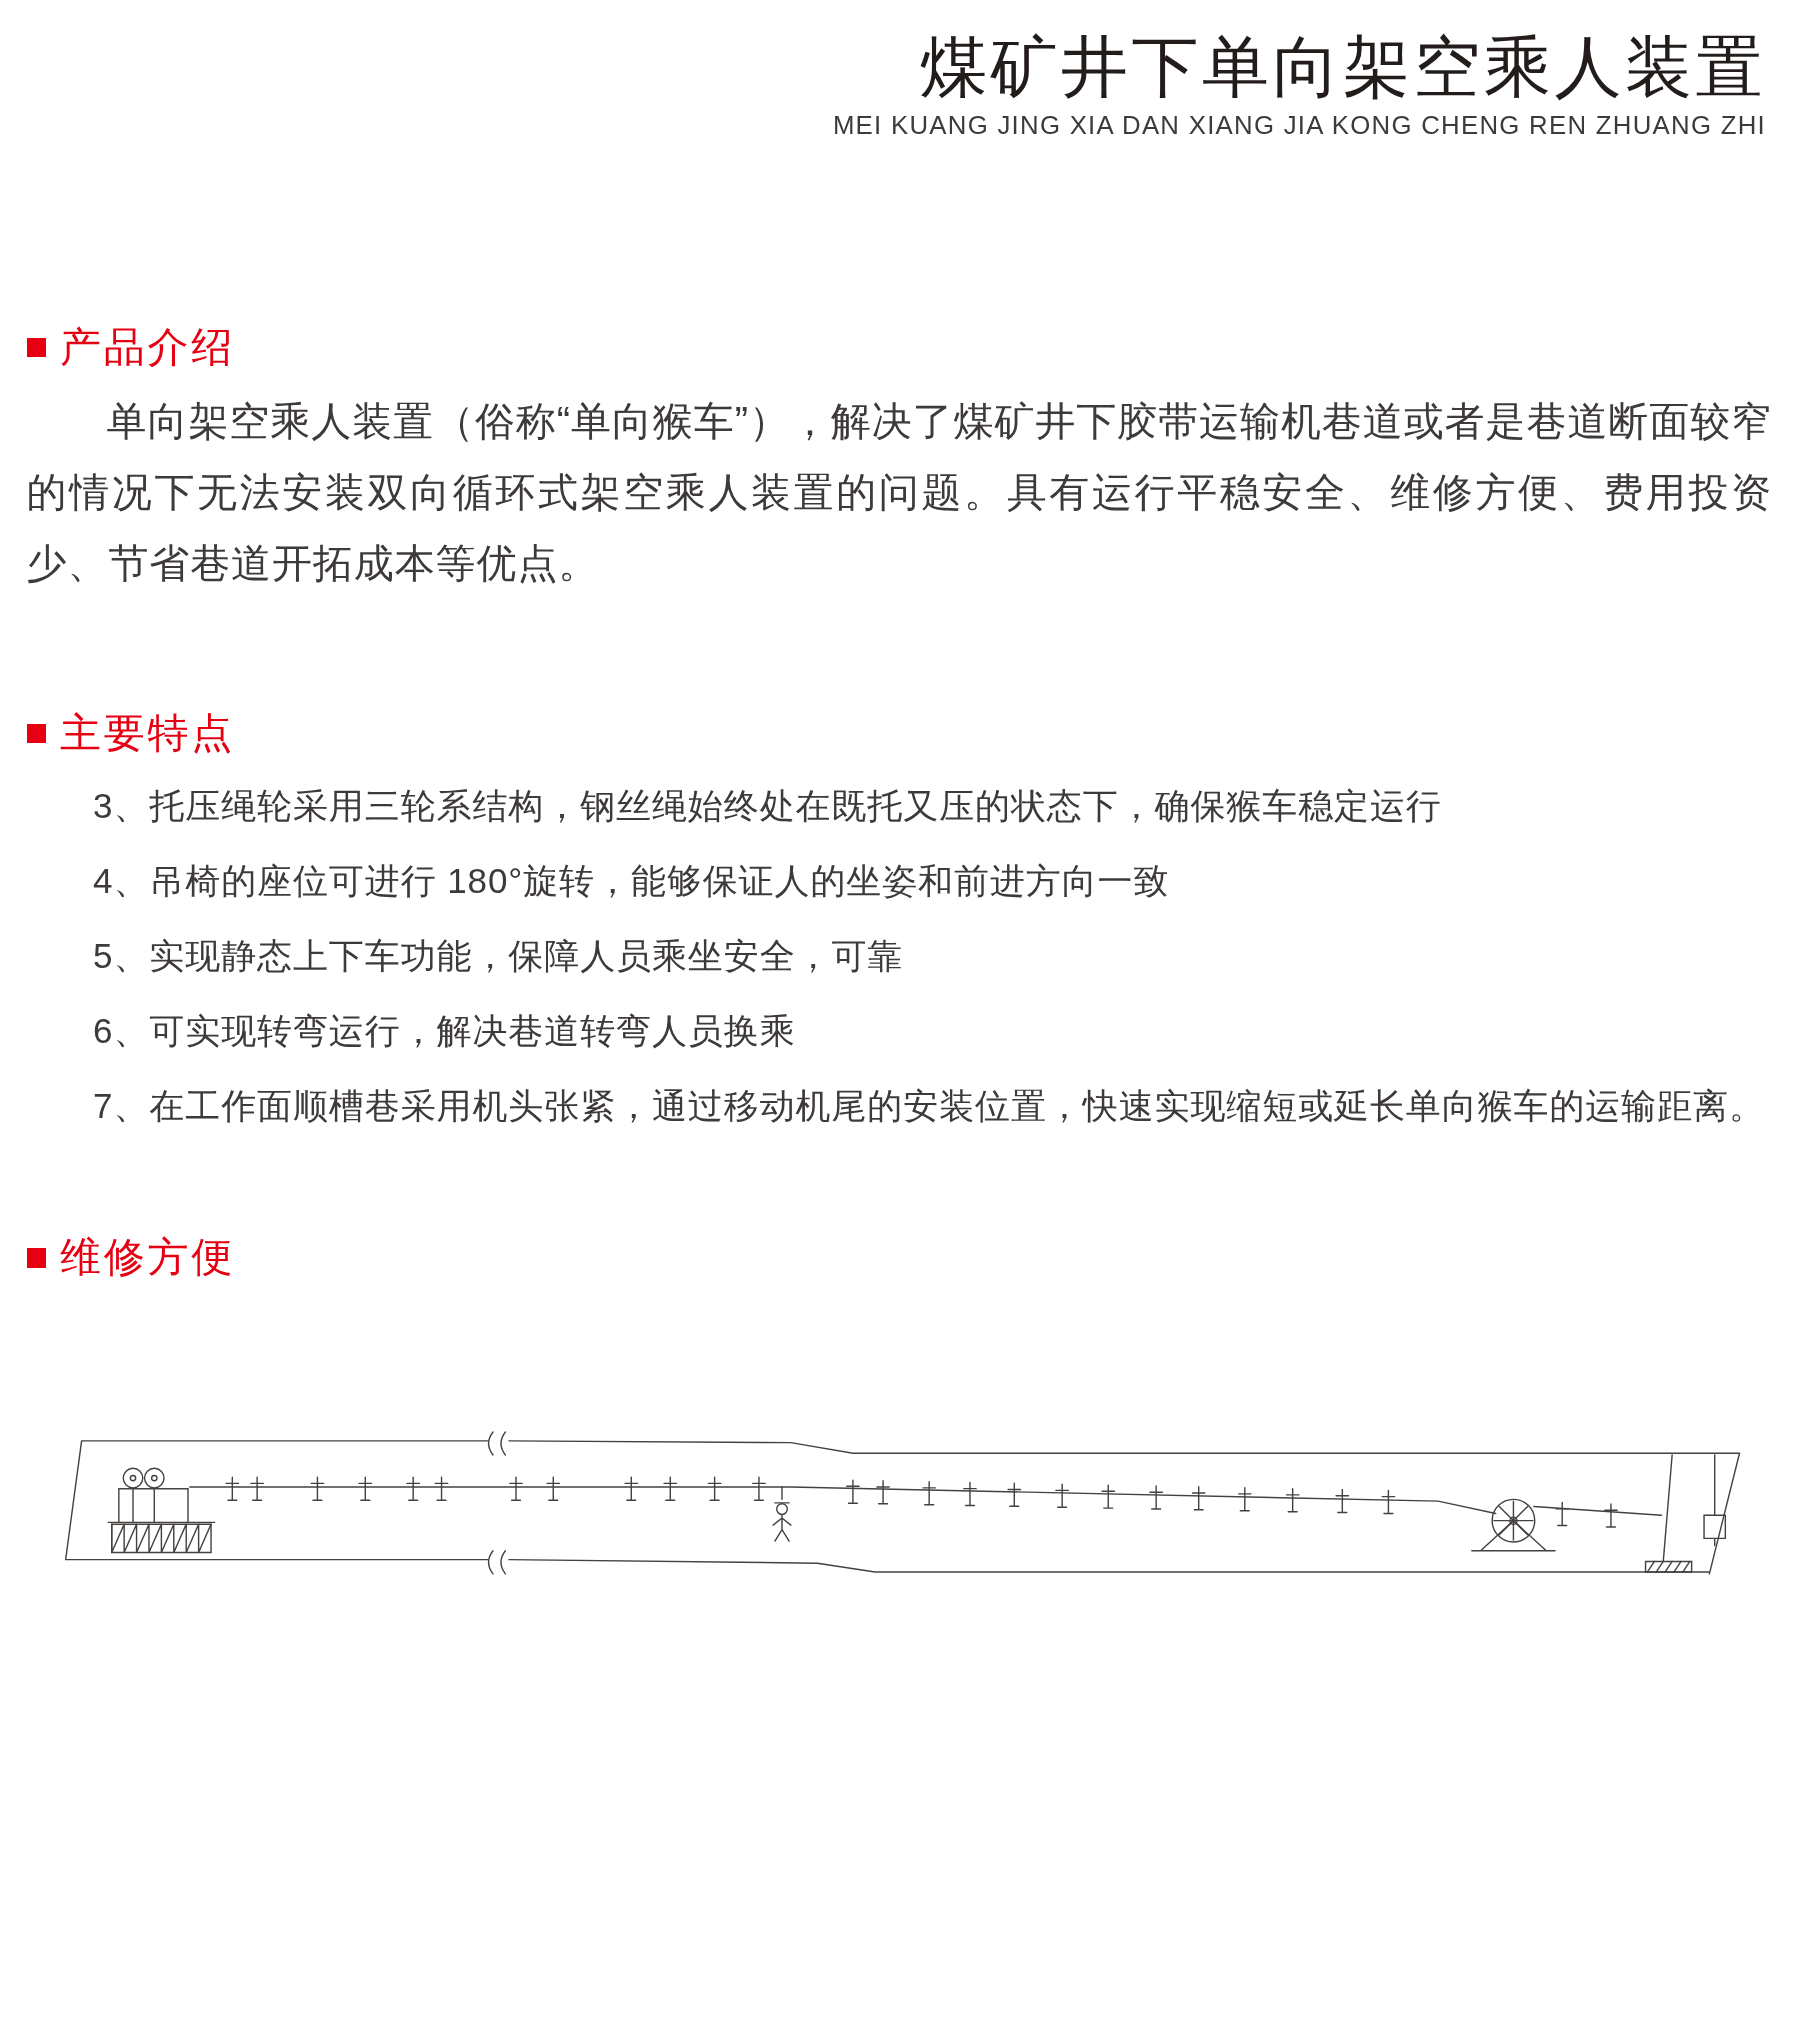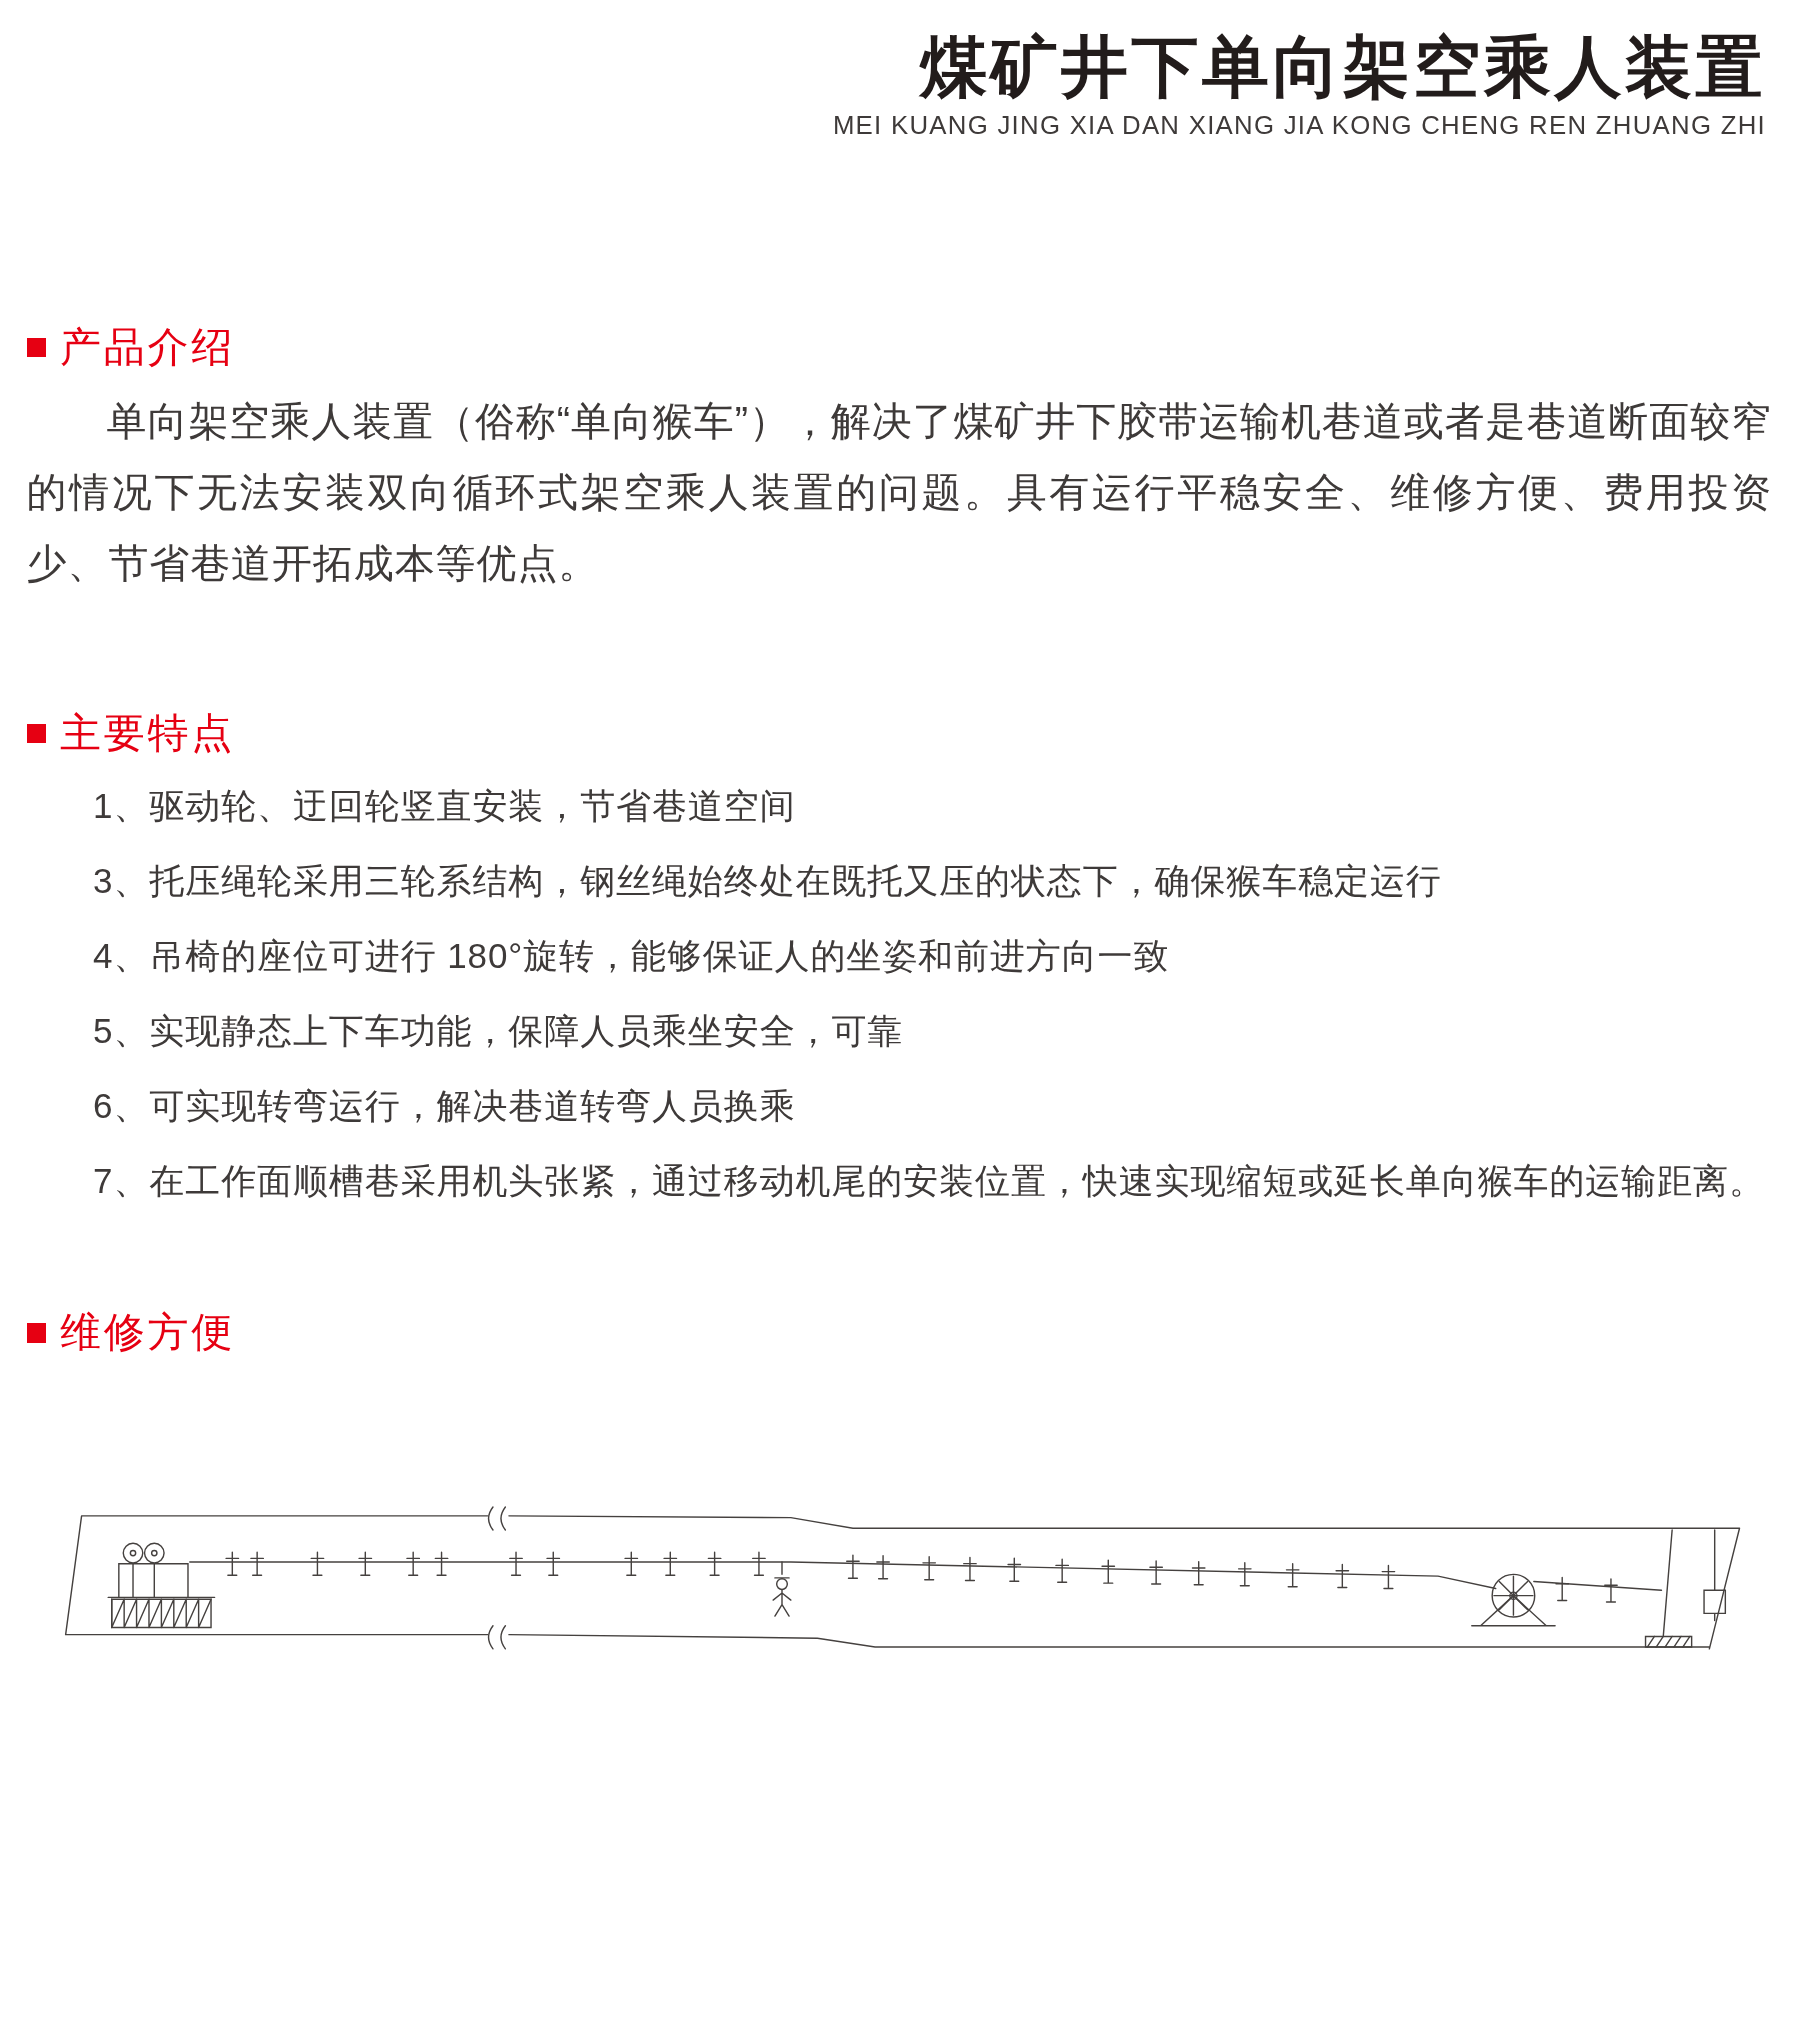--- a/index.html
+++ b/index.html
@@ -12,21 +12,21 @@
   html,body{margin:0;padding:0;}
   body{
     width:1803px;height:2039px;
     background:#ffffff;
     font-family:"Liberation Sans","DejaVu Sans",sans-serif;
     color:var(--text);
     overflow:hidden;
   }
   .header{padding:30px 37px 0 0;text-align:right;}
   .title{
-    margin:0;font-size:67px;font-weight:bold;color:var(--title);
+    margin:0;font-size:67px;font-weight:normal;color:var(--title);
     letter-spacing:3.5px;line-height:1.1;
   }
   .subtitle{
     margin-top:6.2px;font-size:26.6px;color:var(--text);
     letter-spacing:1.3px;transform:scaleX(0.97);transform-origin:right;
   }
   .sec-head{display:flex;align-items:center;margin-left:26.6px;}
   .bullet{width:19.5px;height:19.5px;background:var(--accent);margin-right:14px;flex:none;}
   .sec-title{font-size:41px;font-weight:normal;color:var(--accent);letter-spacing:2.7px;line-height:1.1;}
   .intro .sec-head{margin-top:184px;}
@@ -63,21 +63,20 @@
     </div>
     <p class="para">单向架空乘人装置（俗称“单向猴车”），解决了煤矿井下胶带运输机巷道或者是巷道断面较窄的情况下无法安装双向循环式架空乘人装置的问题。具有运行平稳安全、维修方便、费用投资少、节省巷道开拓成本等优点。</p>
   </section>
 
   <section class="features">
     <div class="sec-head">
       <span class="bullet"></span>
       <span class="sec-title">主要特点</span>
     </div>
     <div class="feature-list">
-      <p class="feature">1、驱动轮、迂回轮竖直安装，节省巷道空间</p>
       <p class="feature">3、托压绳轮采用三轮系结构，钢丝绳始终处在既托又压的状态下，确保猴车稳定运行</p>
       <p class="feature">4、吊椅的座位可进行 180°旋转，能够保证人的坐姿和前进方向一致</p>
       <p class="feature">5、实现静态上下车功能，保障人员乘坐安全，可靠</p>
       <p class="feature">6、可实现转弯运行，解决巷道转弯人员换乘</p>
       <p class="feature">7、在工作面顺槽巷采用机头张紧，通过移动机尾的安装位置，快速实现缩短或延长单向猴车的运输距离。</p>
     </div>
   </section>
 
   <section class="diagram">
     <div class="sec-head">

